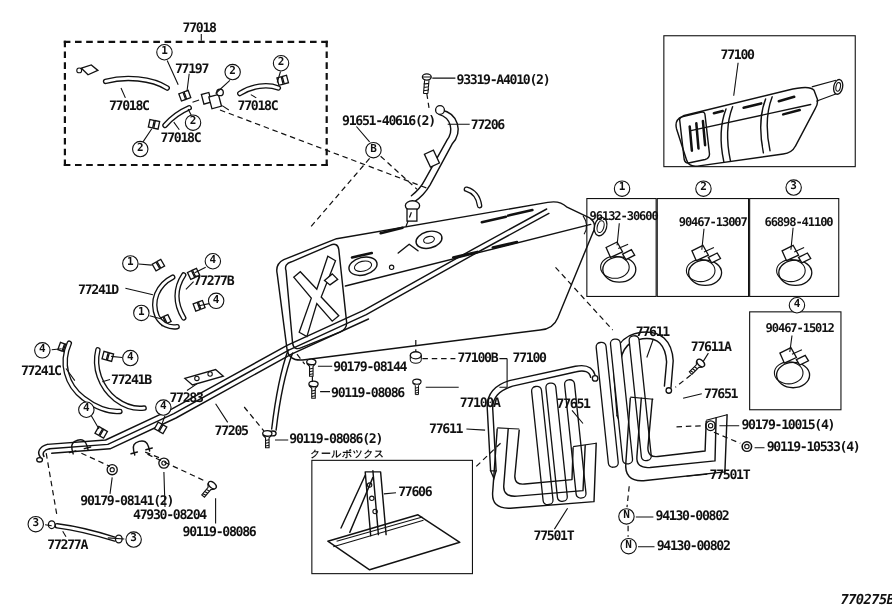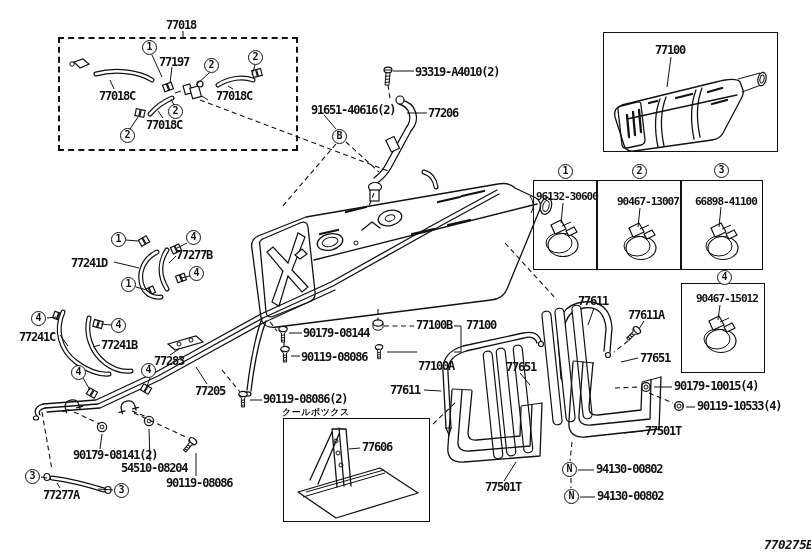--- a/index.html
+++ b/index.html
@@ -291,21 +291,21 @@
   <div class="lbl" style="left:101px;top:339px;">77241B</div>
   <div class="lbl" style="left:154px;top:355px;">77283</div>
   <div class="lbl" style="left:195px;top:385px;">77205</div>
   <div class="lbl" style="left:303px;top:327px;">90179-08144</div>
   <div class="lbl" style="left:301px;top:351px;">90119-08086</div>
   <div class="lbl" style="left:263px;top:393px;">90119-08086(2)</div>
   <div class="lbl" style="left:416px;top:319px;">77100B</div>
   <div class="lbl" style="left:466px;top:319px;">77100</div>
   <div class="lbl" style="left:418px;top:324px;margin-top:36px;">77100A</div>
   <div class="lbl" style="left:73px;top:449px;">90179-08141(2)</div>
-  <div class="lbl" style="left:121px;top:462px;">54510-08204</div>
+  <div class="lbl" style="left:121px;top:462px;">47930-08204</div>
   <div class="lbl" style="left:166px;top:477px;">90119-08086</div>
   <div class="lbl" style="left:43px;top:489px;">77277A</div>
   <div class="jp" style="left:282px;top:406px;">クールボツクス</div>
   <div class="lbl" style="left:362px;top:441px;">77606</div>
   <div class="lbl" style="left:578px;top:295px;">77611</div>
   <div class="lbl" style="left:628px;top:309px;">77611A</div>
   <div class="lbl" style="left:506px;top:361px;">77651</div>
   <div class="lbl" style="left:640px;top:352px;">77651</div>
   <div class="lbl" style="left:390px;top:384px;">77611</div>
   <div class="lbl" style="left:485px;top:481px;">77501T</div>

